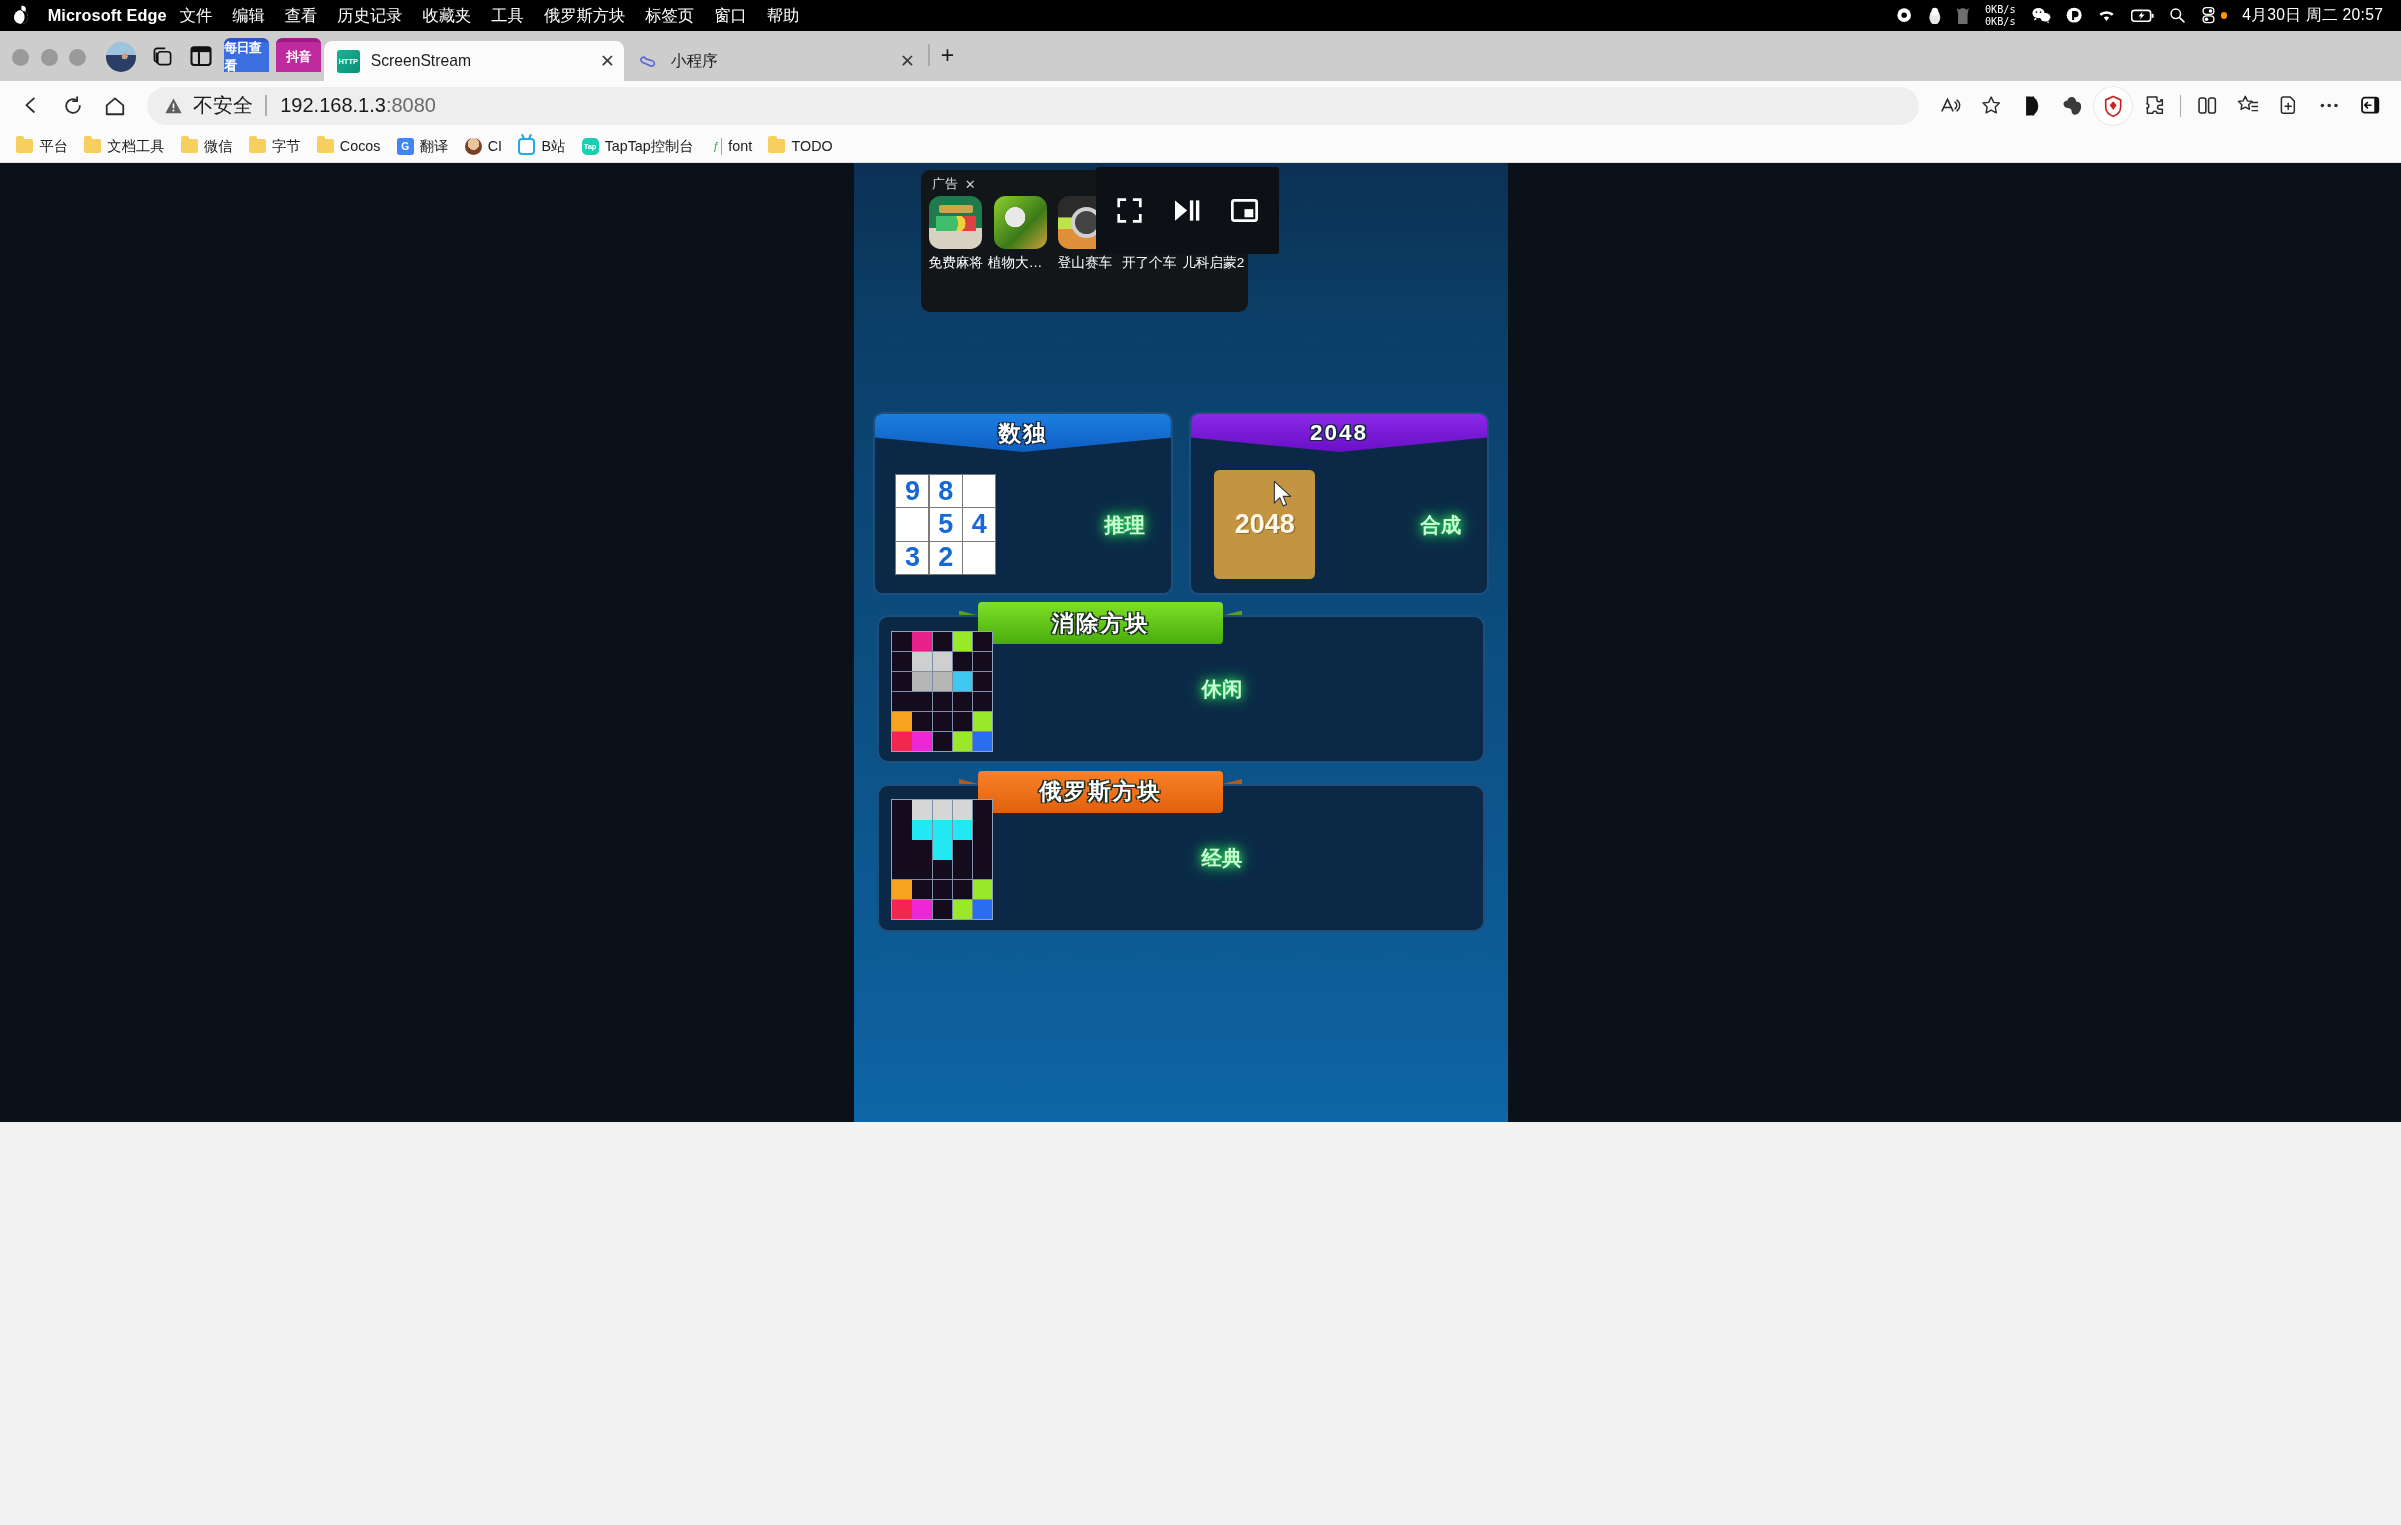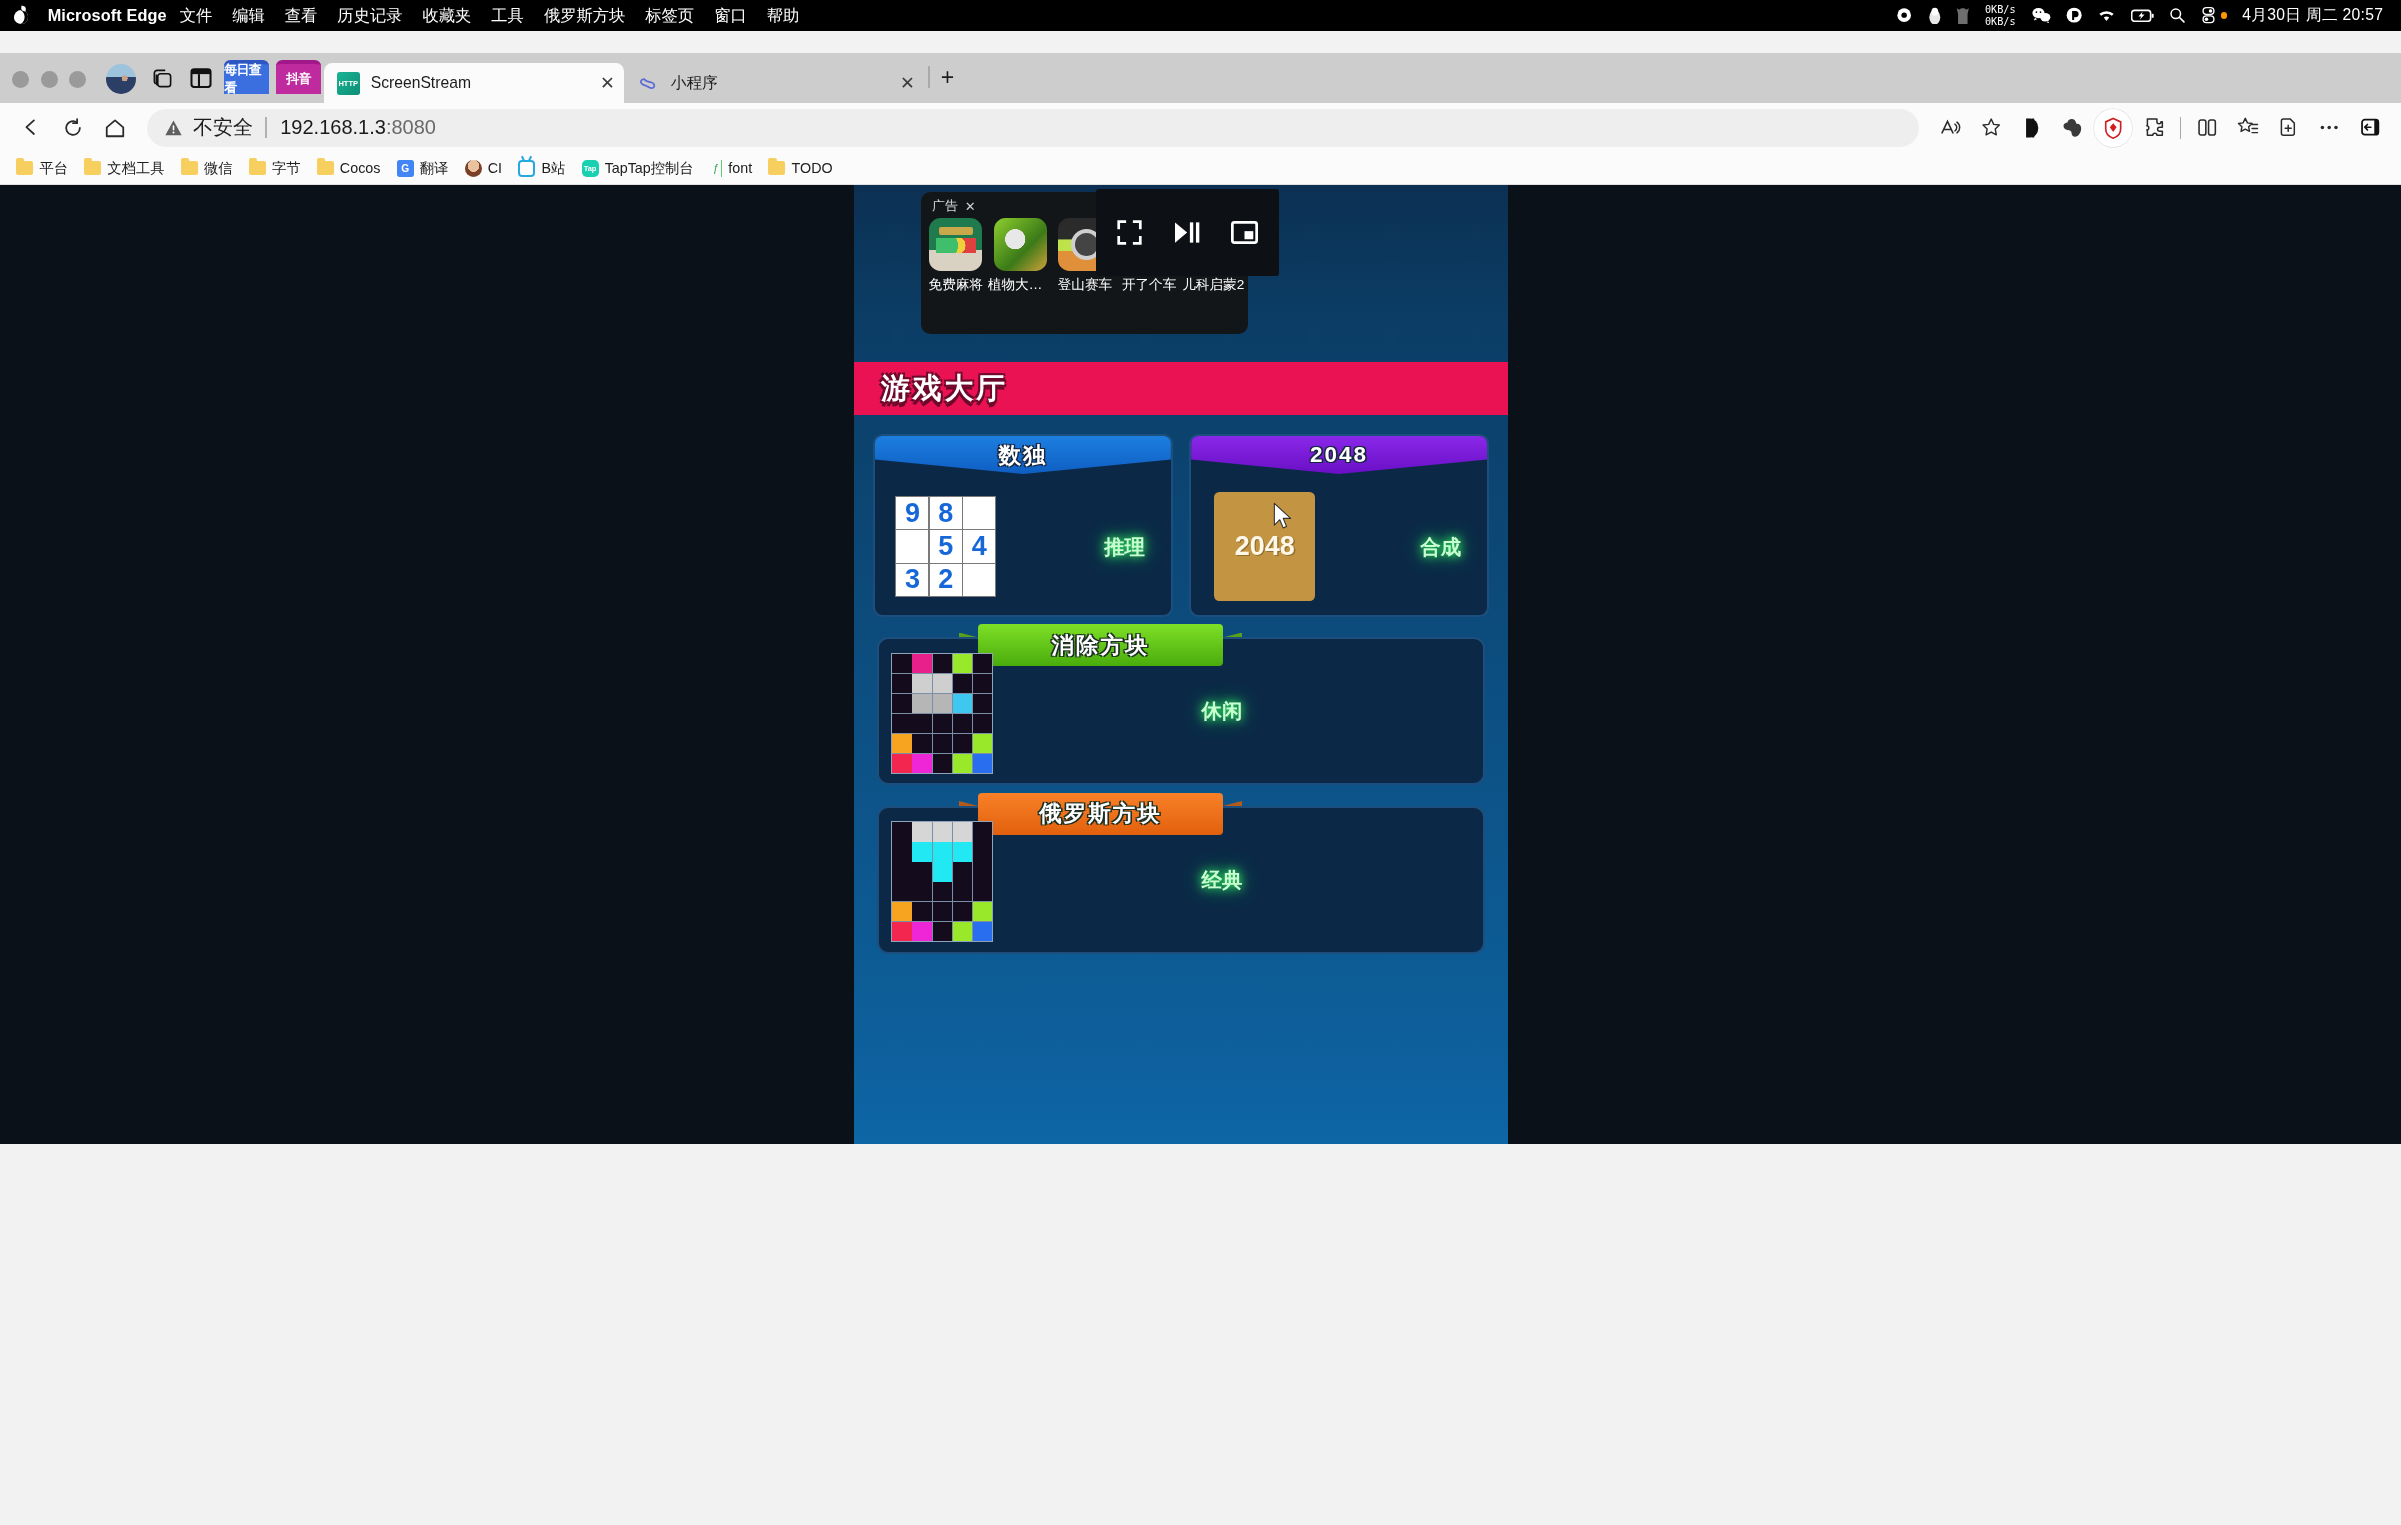--- a/index.html
+++ b/index.html
@@ -54,21 +54,21 @@
     font-size: 10.2px; line-height: 11.6px; text-align: center;
     font-family: "DejaVu Sans Mono", monospace;
   }
   .mb-date { font-size: 15.7px; white-space: nowrap; letter-spacing: 0.3px; }
   .dot-orange {
     width: 6.1px; height: 6.1px; border-radius: 50%;
     background: #ff9500; margin-left: -9.5px; align-self: center;
   }
 
   
-  .edge { background: #0369a1; margin-top: 22px; }
+  .edge { background: #0369a1; }
 
   
   .tabstrip {
     height: 50px;
     display: flex;
     align-items: flex-end;
     padding: 0 6.8px 0 8.2px;
     background: #cdcdcd;
   }
   .traffic { display: flex; gap: 11.6px; align-items: center; padding: 0 11px 15px 4.1px; }
@@ -771,23 +771,20 @@
             </svg>
         </span>
         <span class="mc-ico">
           <svg width="29" height="27" viewBox="0 0 42 40">
               <rect x="3" y="5" width="36" height="30" rx="3" fill="none" stroke="#fff" stroke-width="4"></rect>
               <rect x="21" y="18" width="13" height="12" fill="#fff"></rect>
             </svg>
         </span>
       </div>
 
-      <div class="lobby-header">
-        <span class="lobby-title">游戏大厅</span>
-      </div>
 
       <div class="board">
 
         <div class="top-row">
 
           <div class="gcard">
             <div class="gcard-ribbon rib-blue">数独</div>
             <div class="gcard-body">
               <div class="sudoku">
                 <div>9</div>

